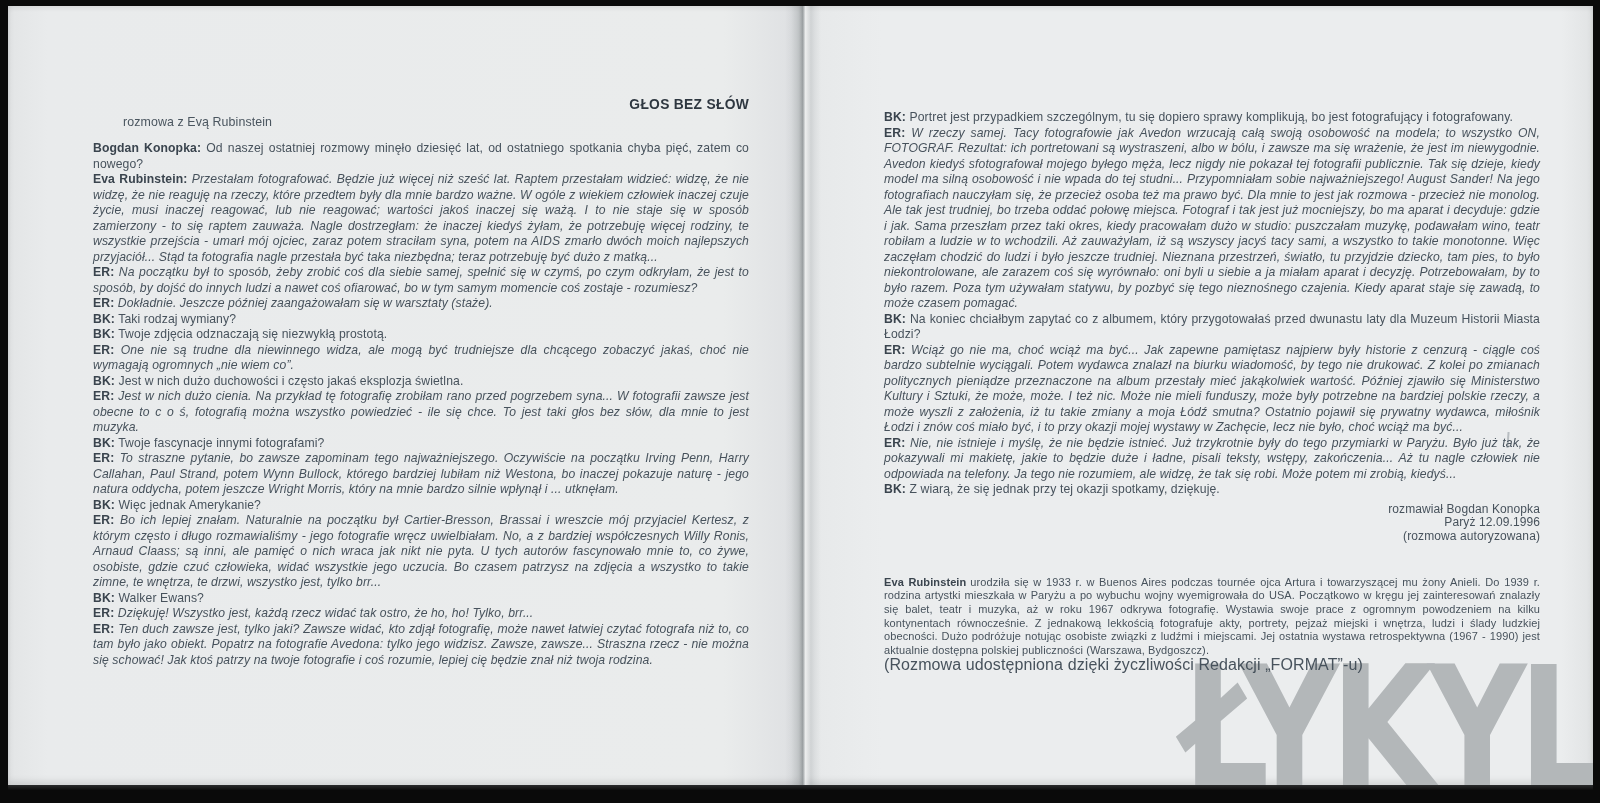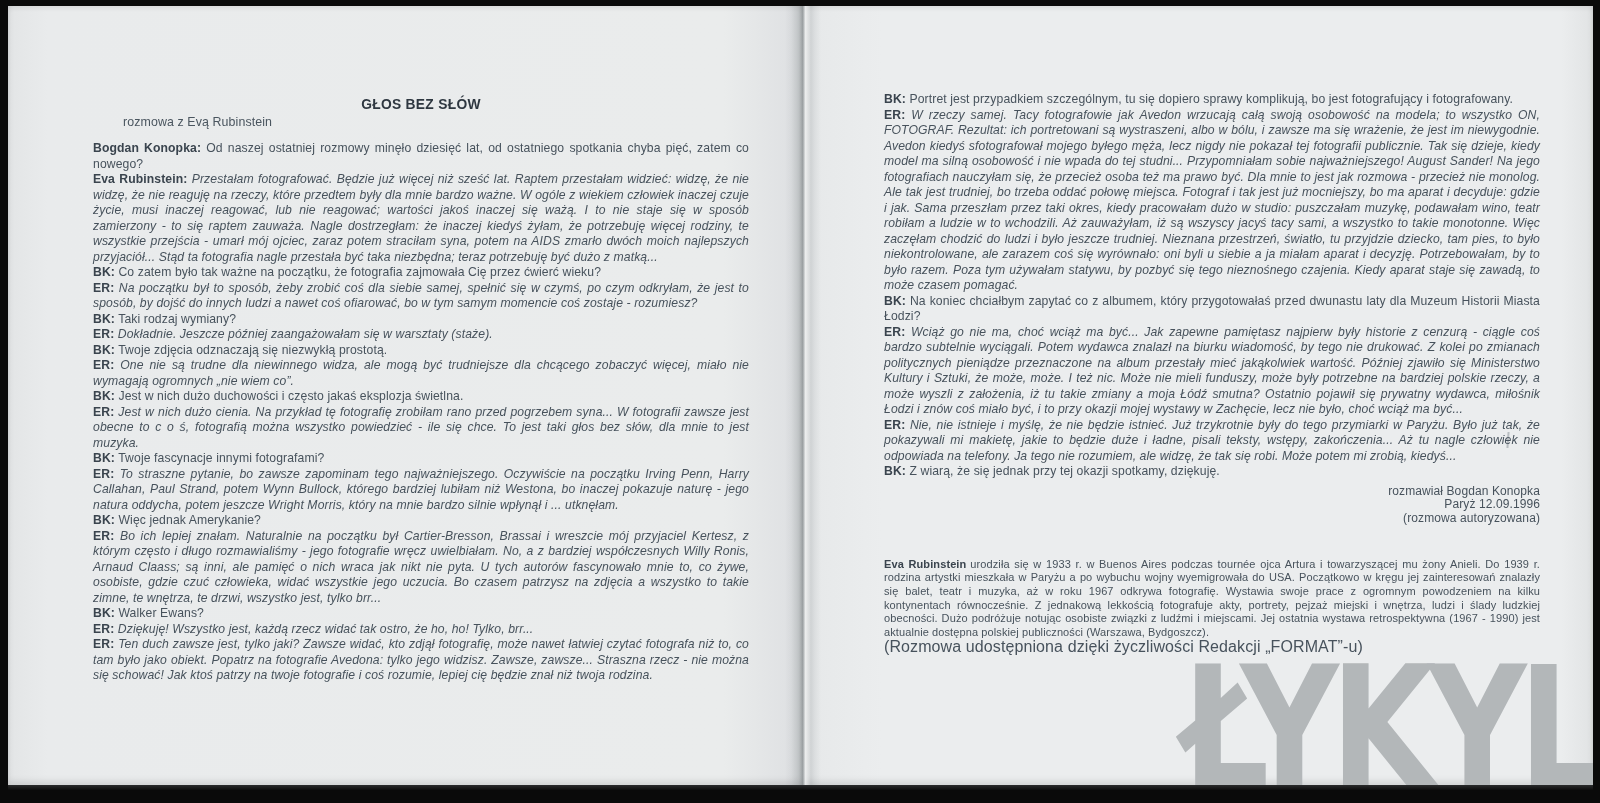--- a/index.html
+++ b/index.html
@@ -17,23 +17,23 @@
       rgba(255,255,255,0.55) 57%,rgba(50,60,66,0.10) 72%,rgba(0,0,0,0) 100%);}
   .frame{position:absolute;background:#0a0a0a;z-index:6;}
   .frame-top{left:0;top:0;right:0;height:6px;}
   .frame-bottom{left:0;bottom:0;right:0;height:18px;background:linear-gradient(180deg,#2a2b2c 0%,#0a0a0a 30%);}
   .frame-left{left:0;top:0;bottom:0;width:8px;}
   .frame-right{right:0;top:0;bottom:0;width:7px;}
 
   .col{position:absolute;z-index:2;color:#47525c;font-size:12.2px;line-height:15.5px;
        text-align:justify;letter-spacing:0.1px;}
   .col-left{left:93px;top:97px;width:656px;}
-  .col-right{left:884px;top:92px;width:656px;}
+  .col-right{left:884px;top:110px;width:656px;}
 
-  .doc-title{font-size:13.8px;font-weight:bold;color:#2e3740;letter-spacing:0.3px;text-align:center;}
+  .doc-title{font-size:13.8px;font-weight:bold;color:#2e3740;letter-spacing:0.3px;text-align:right;}
   .doc-subtitle{font-size:12.4px;color:#4a555f;margin-top:2px;text-align:left;padding-left:30px;}
   .paras{margin-top:11px;}
   .para{margin:0;}
   .para .label{font-weight:bold;color:#3a444e;}
   .para.er .label{}
   .para.er .text{font-style:italic;}
 
   .signature{margin-top:5px;text-align:right;font-size:12px;line-height:13.8px;color:#47525c;}
   .bio{margin-top:32px;font-size:11px;line-height:13.6px;text-align:justify;color:#47525c;}
   .bio .lead{font-weight:bold;color:#3a444e;margin-right:4px;}
@@ -56,26 +56,25 @@
 
   <div class="watermark">ŁYKYĻ</div>
   <div class="crease-mark"></div>
 
   <div class="col col-left">
     <div class="doc-title">GŁOS BEZ SŁÓW</div>
     <div class="doc-subtitle">rozmowa z Evą Rubinstein</div>
     <div class="paras" id="left-paras">
         <p class="para bk"><span class="label">Bogdan Konopka:</span> <span class="text">Od naszej ostatniej rozmowy minęło dziesięć lat, od ostatniego spotkania chyba pięć, zatem co nowego?</span></p>
         <p class="para er"><span class="label">Eva Rubinstein:</span> <span class="text">Przestałam fotografować. Będzie już więcej niż sześć lat. Raptem przestałam widzieć: widzę, że nie widzę, że nie reaguję na rzeczy, które przedtem były dla mnie bardzo ważne. W ogóle z wiekiem człowiek inaczej czuje życie, musi inaczej reagować, lub nie reagować; wartości jakoś inaczej się ważą. I to nie staje się w sposób zamierzony - to się raptem zauważa. Nagle dostrzegłam: że inaczej kiedyś żyłam, że potrzebuję więcej rodziny, te wszystkie przejścia - umarł mój ojciec, zaraz potem straciłam syna, potem na AIDS zmarło dwóch moich najlepszych przyjaciół... Stąd ta fotografia nagle przestała być taka niezbędna; teraz potrzebuję być dużo z matką...</span></p>
-        <p class="para bk"><span class="label">BK:</span> <span class="text">Co zatem było tak ważne na początku, że fotografia zajmowała Cię przez ćwierć wieku?</span></p>
         <p class="para er"><span class="label">ER:</span> <span class="text">Na początku był to sposób, żeby zrobić coś dla siebie samej, spełnić się w czymś, po czym odkryłam, że jest to sposób, by dojść do innych ludzi a nawet coś ofiarować, bo w tym samym momencie coś zostaje - rozumiesz?</span></p>
+        <p class="para er"><span class="label">ER:</span> <span class="text">Dokładnie. Jeszcze później zaangażowałam się w warsztaty (staże).</span></p>
         <p class="para bk"><span class="label">BK:</span> <span class="text">Taki rodzaj wymiany?</span></p>
-        <p class="para er"><span class="label">ER:</span> <span class="text">Dokładnie. Jeszcze później zaangażowałam się w warsztaty (staże).</span></p>
         <p class="para bk"><span class="label">BK:</span> <span class="text">Twoje zdjęcia odznaczają się niezwykłą prostotą.</span></p>
-        <p class="para er"><span class="label">ER:</span> <span class="text">One nie są trudne dla niewinnego widza, ale mogą być trudniejsze dla chcącego zobaczyć więcej, miało nie wymagają ogromnych „nie wiem co”.</span></p>
+        <p class="para er"><span class="label">ER:</span> <span class="text">One nie są trudne dla niewinnego widza, ale mogą być trudniejsze dla chcącego zobaczyć jakaś, choć nie wymagają ogromnych „nie wiem co”.</span></p>
         <p class="para bk"><span class="label">BK:</span> <span class="text">Jest w nich dużo duchowości i często jakaś eksplozja świetlna.</span></p>
         <p class="para er"><span class="label">ER:</span> <span class="text">Jest w nich dużo cienia. Na przykład tę fotografię zrobiłam rano przed pogrzebem syna... W fotografii zawsze jest obecne to c o ś, fotografią można wszystko powiedzieć - ile się chce. To jest taki głos bez słów, dla mnie to jest muzyka.</span></p>
         <p class="para bk"><span class="label">BK:</span> <span class="text">Twoje fascynacje innymi fotografami?</span></p>
         <p class="para er"><span class="label">ER:</span> <span class="text">To straszne pytanie, bo zawsze zapominam tego najważniejszego. Oczywiście na początku Irving Penn, Harry Callahan, Paul Strand, potem Wynn Bullock, którego bardziej lubiłam niż Westona, bo inaczej pokazuje naturę - jego natura oddycha, potem jeszcze Wright Morris, który na mnie bardzo silnie wpłynął i ... utknęłam.</span></p>
         <p class="para bk"><span class="label">BK:</span> <span class="text">Więc jednak Amerykanie?</span></p>
         <p class="para er"><span class="label">ER:</span> <span class="text">Bo ich lepiej znałam. Naturalnie na początku był Cartier-Bresson, Brassai i wreszcie mój przyjaciel Kertesz, z którym często i długo rozmawialiśmy - jego fotografie wręcz uwielbiałam. No, a z bardziej współczesnych Willy Ronis, Arnaud Claass; są inni, ale pamięć o nich wraca jak nikt nie pyta. U tych autorów fascynowało mnie to, co żywe, osobiste, gdzie czuć człowieka, widać wszystkie jego uczucia. Bo czasem patrzysz na zdjęcia a wszystko to takie zimne, te wnętrza, te drzwi, wszystko jest, tylko brr...</span></p>
         <p class="para bk"><span class="label">BK:</span> <span class="text">Walker Ewans?</span></p>
         <p class="para er"><span class="label">ER:</span> <span class="text">Dziękuję! Wszystko jest, każdą rzecz widać tak ostro, że ho, ho! Tylko, brr...</span></p>
         <p class="para er"><span class="label">ER:</span> <span class="text">Ten duch zawsze jest, tylko jaki? Zawsze widać, kto zdjął fotografię, może nawet łatwiej czytać fotografa niż to, co tam było jako obiekt. Popatrz na fotografie Avedona: tylko jego widzisz. Zawsze, zawsze... Straszna rzecz - nie można się schować! Jak ktoś patrzy na twoje fotografie i coś rozumie, lepiej cię będzie znał niż twoja rodzina.</span></p>
       </div>

